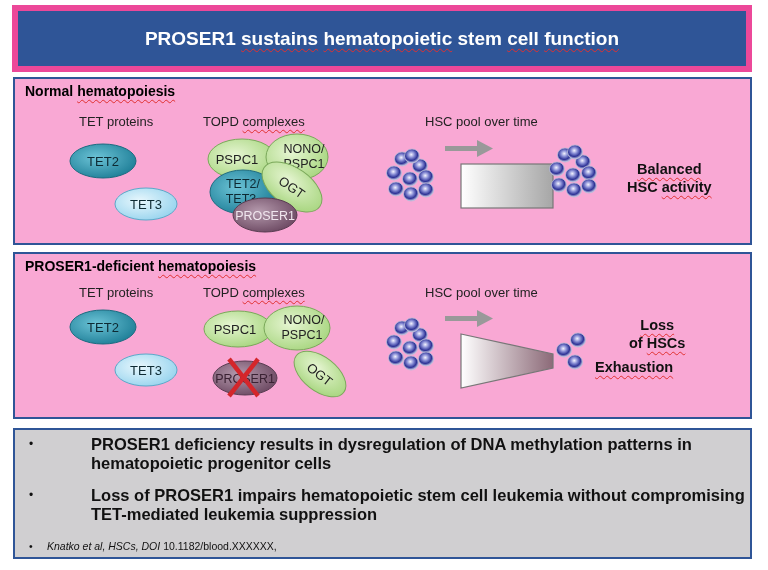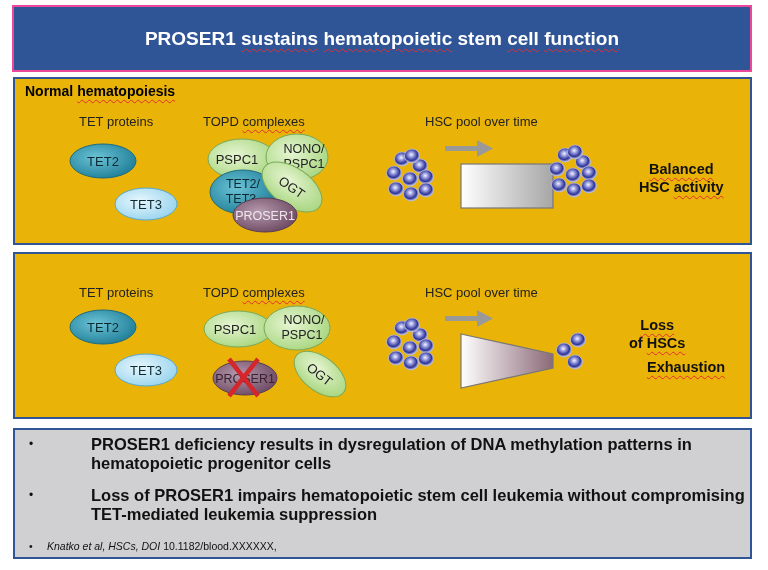--- a/index.html
+++ b/index.html
@@ -1,20 +1,20 @@
 <!DOCTYPE html>
 <html><head>
 <meta charset="utf-8">
 <style>
   html, body { margin:0; padding:0; background:#ffffff; }
   body { width:768px; height:570px; position:relative; overflow:hidden; font-family:"Liberation Sans", sans-serif; }
-  .header { position:absolute; left:12px; top:5px; width:740px; height:67px; background:#2f5597; border:2px solid #ec4899; box-sizing:border-box; display:flex; align-items:center; justify-content:center; }
+  .header { position:absolute; left:12px; top:5px; width:740px; height:67px; background:#2f5597; border:6px solid #ec4899; box-sizing:border-box; display:flex; align-items:center; justify-content:center; }
   .header-title { color:#ffffff; font-weight:bold; font-size:19px; }
   .sq { text-decoration: underline wavy #e03030; text-decoration-thickness:1px; text-underline-offset:3px; }
-  .panel { position:absolute; left:13px; width:739px; border:2px solid #2f5597; background:#eab308; box-sizing:border-box; }
+  .panel { position:absolute; left:13px; width:739px; border:2px solid #2f5597; background:#f9a8d4; box-sizing:border-box; }
   .panel1 { top:77px; height:168px; }
   .panel2 { top:252px; height:167px; }
   .panel-title { position:absolute; left:10px; top:4px; font-weight:bold; font-size:14px; color:#000; }
   .col-label { position:absolute; font-size:13px; color:#222; }
   .bullets { position:absolute; left:13px; top:428px; width:739px; height:131px; background:#d0cfd1; border:2px solid #2f5597; box-sizing:border-box; }
   .bullet { position:absolute; left:14px; font-weight:bold; font-size:16.5px; line-height:19px; color:#111; }
   .bullet .dot { position:absolute; left:0; top:0; font-weight:normal; font-size:12px; }
   .bullet .txt { position:absolute; left:18px; width:690px;margin-left:44px; }
   .ref { position:absolute; left:14px; top:110px; font-size:10.5px; color:#111; }
   .ref .txt { position:absolute; left:18px; white-space:nowrap; }
@@ -132,27 +132,31 @@
         <ellipse cx="568" cy="83" rx="7.5" ry="7" fill="url(#gCell)" stroke="#b8bbd8" stroke-width="0.8"></ellipse>
         <ellipse cx="542" cy="90" rx="7.5" ry="7" fill="url(#gCell)" stroke="#b8bbd8" stroke-width="0.8"></ellipse>
         <ellipse cx="558" cy="96" rx="7.5" ry="7" fill="url(#gCell)" stroke="#b8bbd8" stroke-width="0.8"></ellipse>
         <ellipse cx="574" cy="94" rx="7.5" ry="7" fill="url(#gCell)" stroke="#b8bbd8" stroke-width="0.8"></ellipse>
         <ellipse cx="544" cy="106" rx="7.5" ry="7" fill="url(#gCell)" stroke="#b8bbd8" stroke-width="0.8"></ellipse>
         <ellipse cx="559" cy="111" rx="7.5" ry="7" fill="url(#gCell)" stroke="#b8bbd8" stroke-width="0.8"></ellipse>
         <ellipse cx="574" cy="107" rx="7.5" ry="7" fill="url(#gCell)" stroke="#b8bbd8" stroke-width="0.8"></ellipse>
         <ellipse cx="560" cy="73" rx="7.5" ry="7" fill="url(#gCell)" stroke="#b8bbd8" stroke-width="0.8"></ellipse>
       </g>
   </svg>
-  <div class="outcome" style="left:612px;top:81px;margin-left:12px;">
+  <div class="outcome" style="left:612px;top:81px;">
     <div class="sq">Balanced</div>
     <div><span>HSC</span> <span class="sq">activity</span></div>
   </div>
 </div>
 
 <div class="panel panel2">
+  <div class="panel-title">
+    <span>PROSER1-deficient</span>
+    <span class="sq">hematopoiesis</span>
+  </div>
   <div class="col-label" style="left:64px;top:31px;">TET proteins</div>
   <div class="col-label" style="left:188px;top:31px;">
     <span>TOPD</span>
     <span class="sq">complexes</span>
   </div>
   <div class="col-label" style="left:410px;top:31px;">HSC pool over time</div>
 
   <svg width="735" height="163" style="position:absolute;left:0;top:0;">
     <defs>
       <radialGradient id="hTet2" cx="40%" cy="40%" r="65%">
@@ -224,21 +228,21 @@
     <g id="cells-end-2">
         <ellipse cx="563" cy="86" rx="7.5" ry="7" fill="url(#gCell)" stroke="#b8bbd8" stroke-width="0.8"></ellipse>
         <ellipse cx="549" cy="96" rx="7.5" ry="7" fill="url(#gCell)" stroke="#b8bbd8" stroke-width="0.8"></ellipse>
         <ellipse cx="560" cy="108" rx="7.5" ry="7" fill="url(#gCell)" stroke="#b8bbd8" stroke-width="0.8"></ellipse>
       </g>
   </svg>
   <div class="outcome" style="left:614px;top:46px;margin-top:16px;">
     <div class="sq">Loss</div>
     <div><span>of</span> <span class="sq">HSCs</span></div>
   </div>
-  <div class="outcome" style="left:632px;top:104px;">
+  <div class="outcome" style="left:580px;top:104px;">
     <div class="sq">Exhaustion</div>
   </div>
 </div>
 
 <div class="bullets">
   <div class="bullet" style="top:5px;">
     <span class="dot">•</span>
     <span class="txt">PROSER1 deficiency results in dysregulation of DNA methylation patterns in hematopoietic progenitor cells</span>
   </div>
   <div class="bullet" style="top:56px;">

